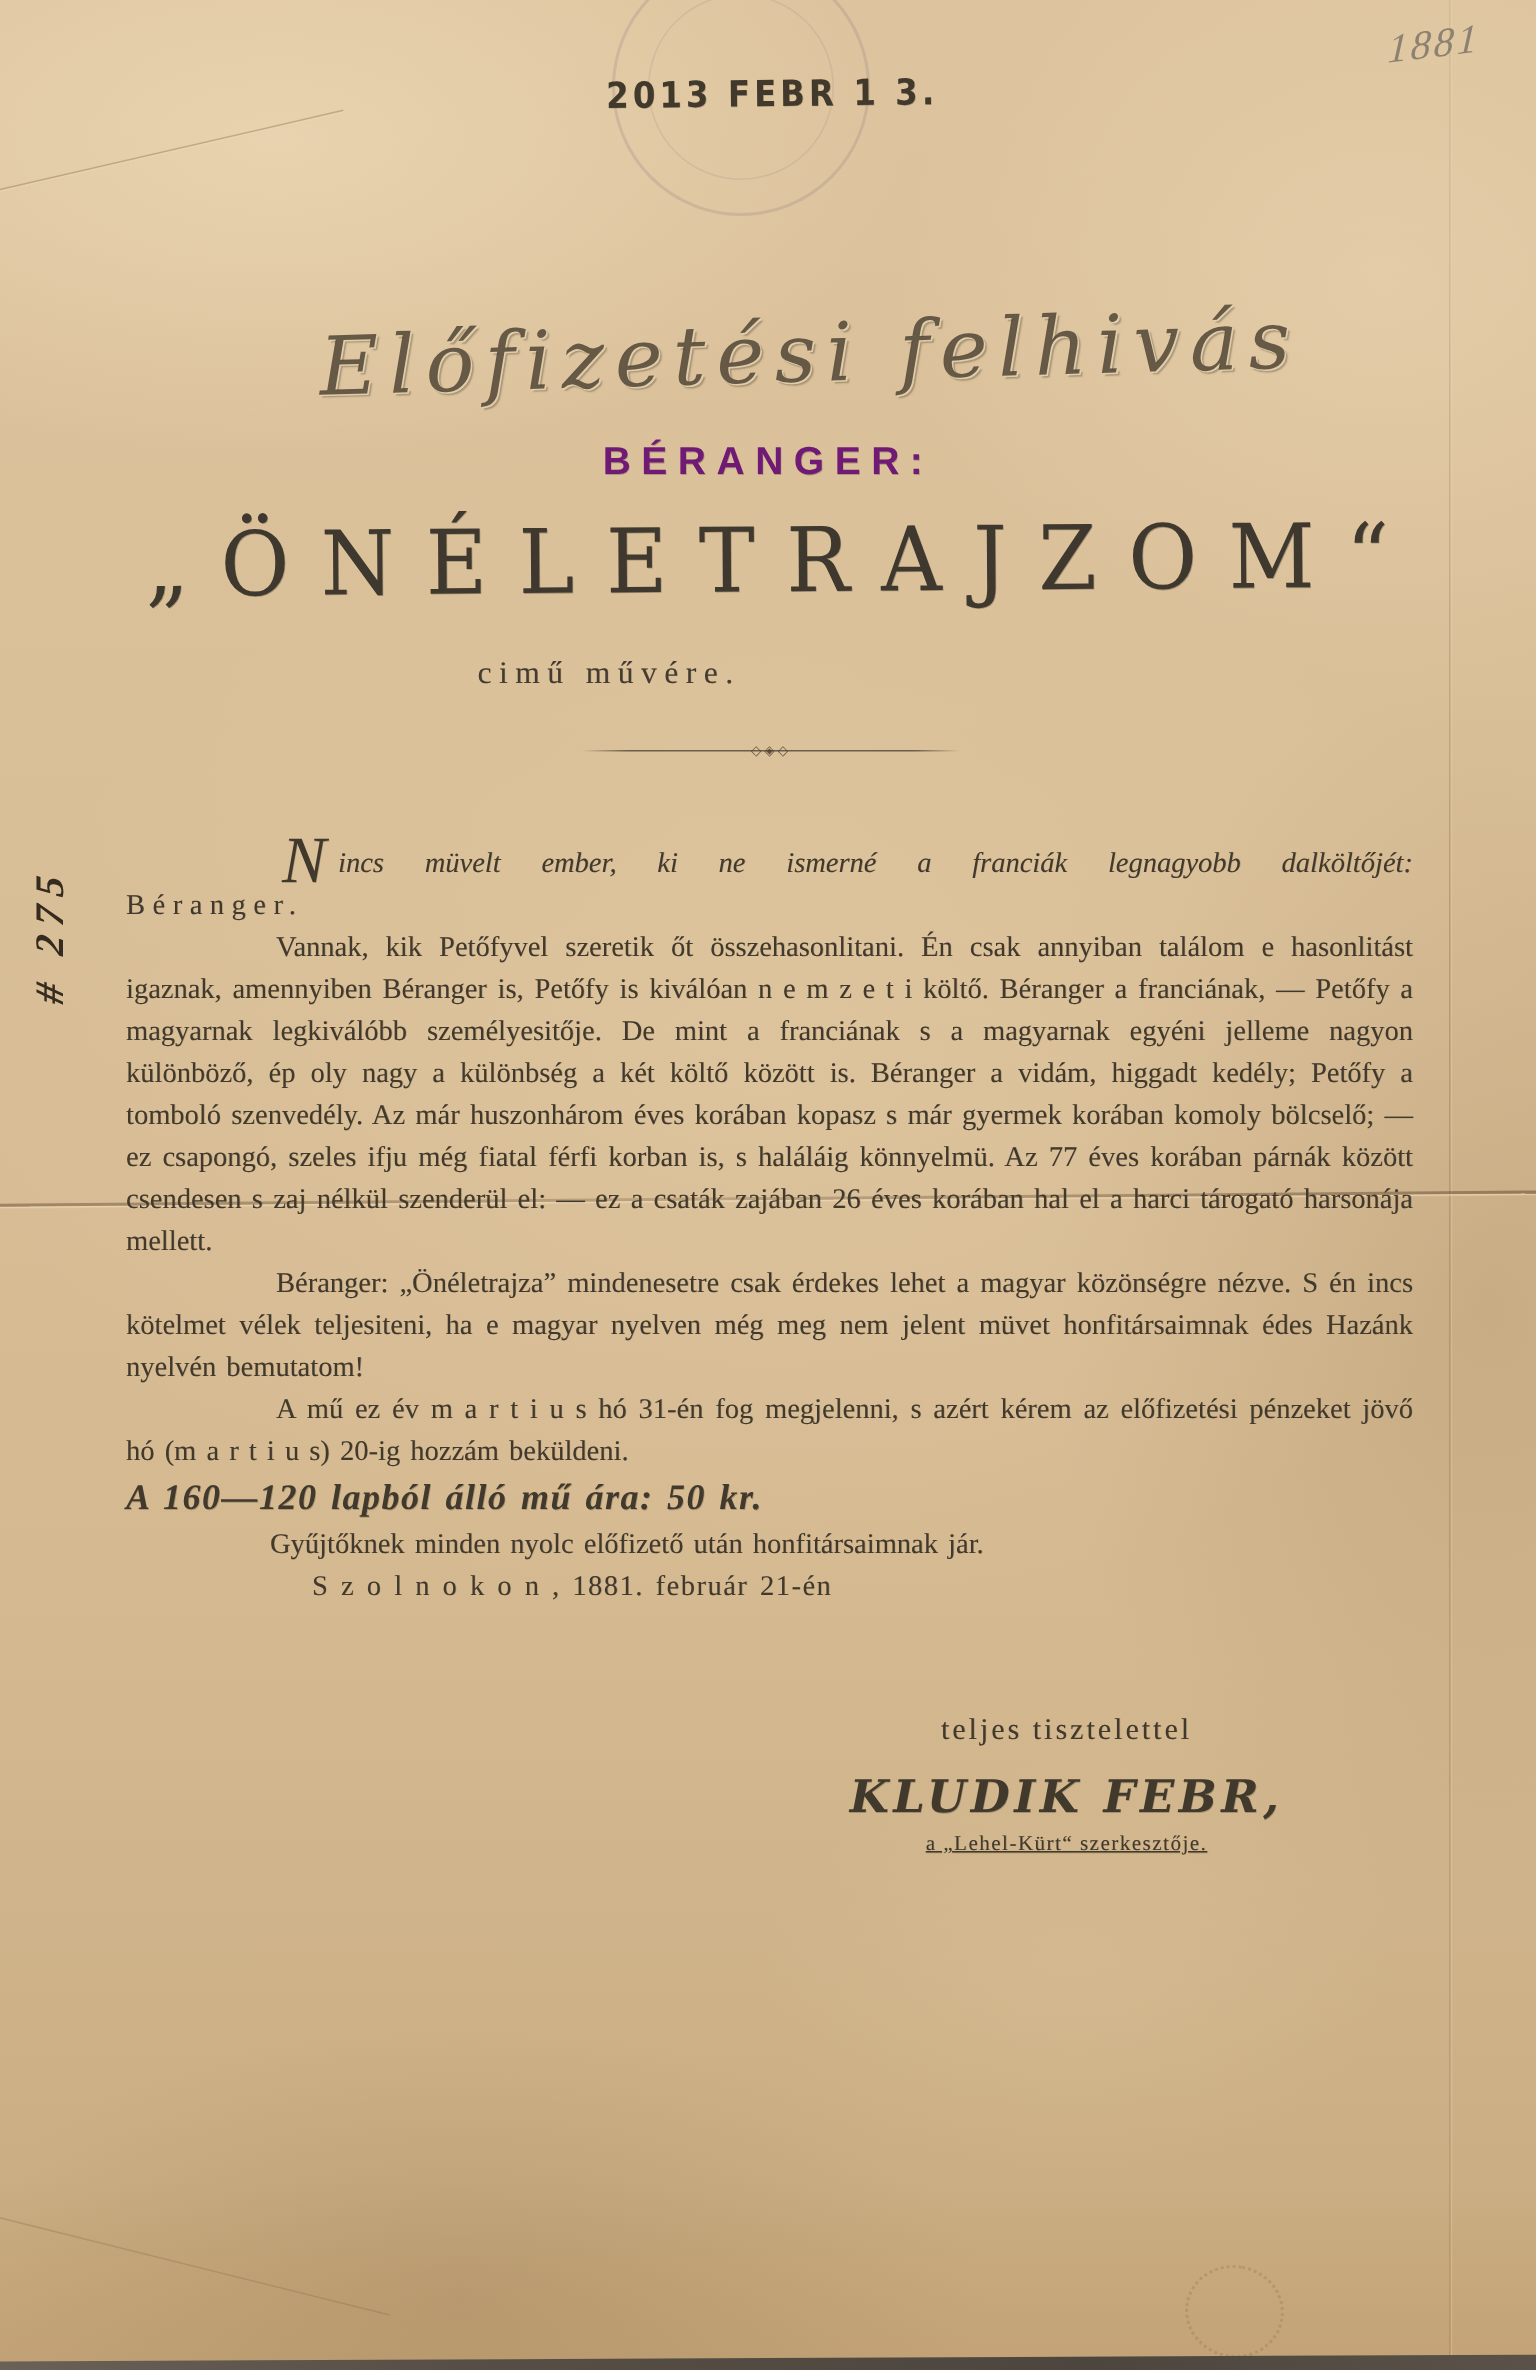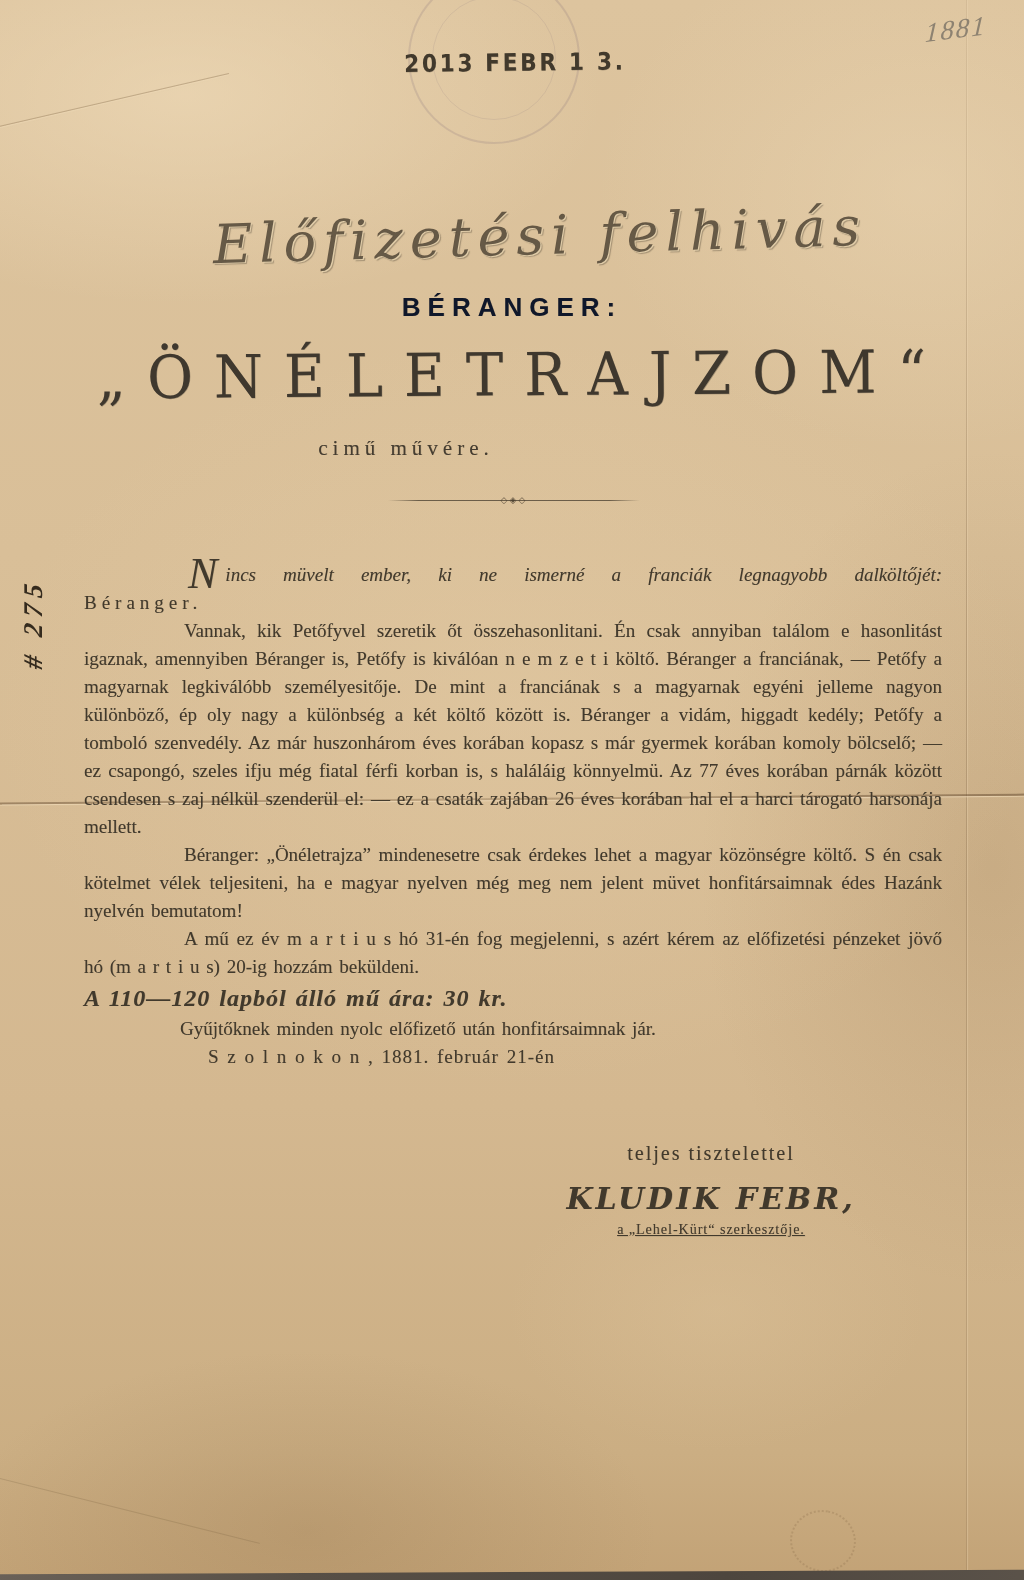--- a/index.html
+++ b/index.html
@@ -101,21 +101,21 @@
     color:rgba(66,56,42,0.78);
     transform:rotate(-1.6deg);
     text-shadow:1px 1px 0 rgba(231,211,174,0.9), 2px 2px 1px rgba(66,56,42,0.35);
     white-space:nowrap;
   }
   .h-author{
     position:absolute;top:292px;left:0;width:1024px;
     text-align:center;
     font-family:"Liberation Sans", sans-serif;
     font-weight:bold;font-size:26px;letter-spacing:7px;
-    color:#0f172a;
+    color:#701a75;
   }
   .h-work{
     position:absolute;top:342px;left:0;width:1044px;
     text-align:center;
     font-family:"DejaVu Serif", serif;
     font-size:56px;font-weight:400;letter-spacing:21px;
     color:#3f382e;
     transform:scale(1,1.06) rotate(-0.4deg);
     white-space:nowrap;
     text-shadow:0.5px 0.5px 0 rgba(63,56,46,0.35);
@@ -213,25 +213,25 @@
   <div class="divider">
     <span class="divider-orn">◇◈◇</span>
   </div>
 
   <div class="body-col">
     <p class="intro-line1"><span class="intro-initial">N</span><span>incs müvelt ember, ki ne ismerné a franciák legnagyobb dalköltőjét:</span></p>
     <p><span class="intro-name">Béranger.</span></p>
 
     <p class="para">Vannak, kik Petőfyvel szeretik őt összehasonlitani. Én csak annyiban találom e hasonlitást igaznak, amennyiben Béranger is, Petőfy is kiválóan n e m z e t i költő. Béranger a franciának, — Petőfy a magyarnak legkiválóbb személyesitője. De mint a franciának s a magyarnak egyéni jelleme nagyon különböző, ép oly nagy a különbség a két költő között is. Béranger a vidám, higgadt kedély; Petőfy a tomboló szenvedély. Az már huszonhárom éves korában kopasz s már gyermek korában komoly bölcselő; — ez csapongó, szeles ifju még fiatal férfi korban is, s haláláig könnyelmü. Az 77 éves korában párnák között csendesen s zaj nélkül szenderül el: — ez a csaták zajában 26 éves korában hal el a harci tárogató harsonája mellett.</p>
 
-    <p class="para">Béranger: „Önéletrajza” mindenesetre csak érdekes lehet a magyar közönségre költő. S én csak kötelmet vélek teljesiteni, ha e magyar nyelven még meg nem jelent müvet honfitársaimnak édes Hazánk nyelvén bemutatom!</p>
+    <p class="para">Béranger: „Önéletrajza” mindenesetre csak érdekes lehet a magyar közönségre nézve. S én incs kötelmet vélek teljesiteni, ha e magyar nyelven még meg nem jelent müvet honfitársaimnak édes Hazánk nyelvén bemutatom!</p>
 
     <p class="para">A mű ez év m a r t i u s hó 31-én fog megjelenni, s azért kérem az előfizetési pénzeket jövő hó (m a r t i u s) 20-ig hozzám beküldeni.</p>
 
-    <p class="price-line">A 110—120 lapból álló mű ára: 30 kr.</p>
+    <p class="price-line">A 160—120 lapból álló mű ára: 50 kr.</p>
 
     <p class="collector-line">Gyűjtőknek minden nyolc előfizető után honfitársaimnak jár.</p>
 
     <p class="date-line">S z o l n o k o n , 1881. február 21-én</p>
   </div>
 
   <div class="signature">
     <div class="sig-salutation">teljes tisztelettel</div>
     <div class="sig-name">KLUDIK FEBR,</div>
     <div class="sig-role">a „Lehel-Kürt“ szerkesztője.</div>

